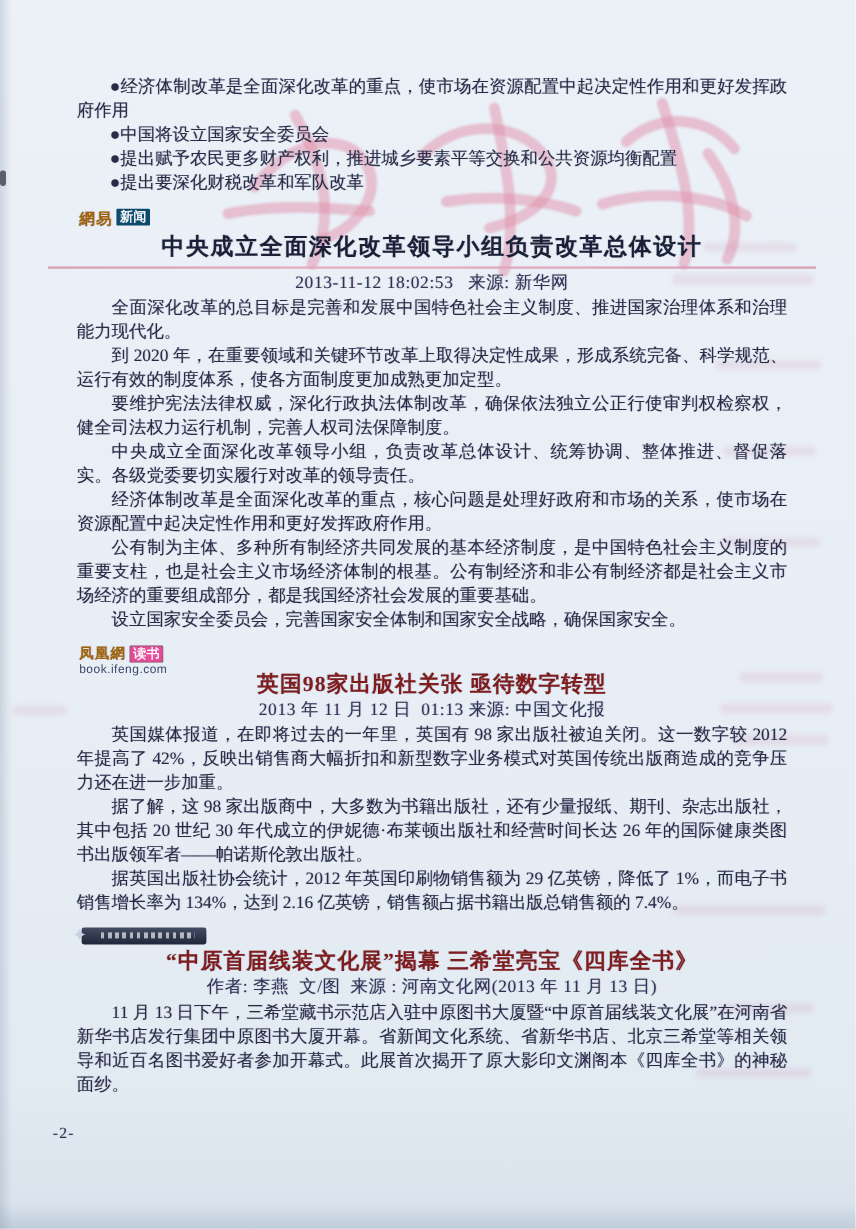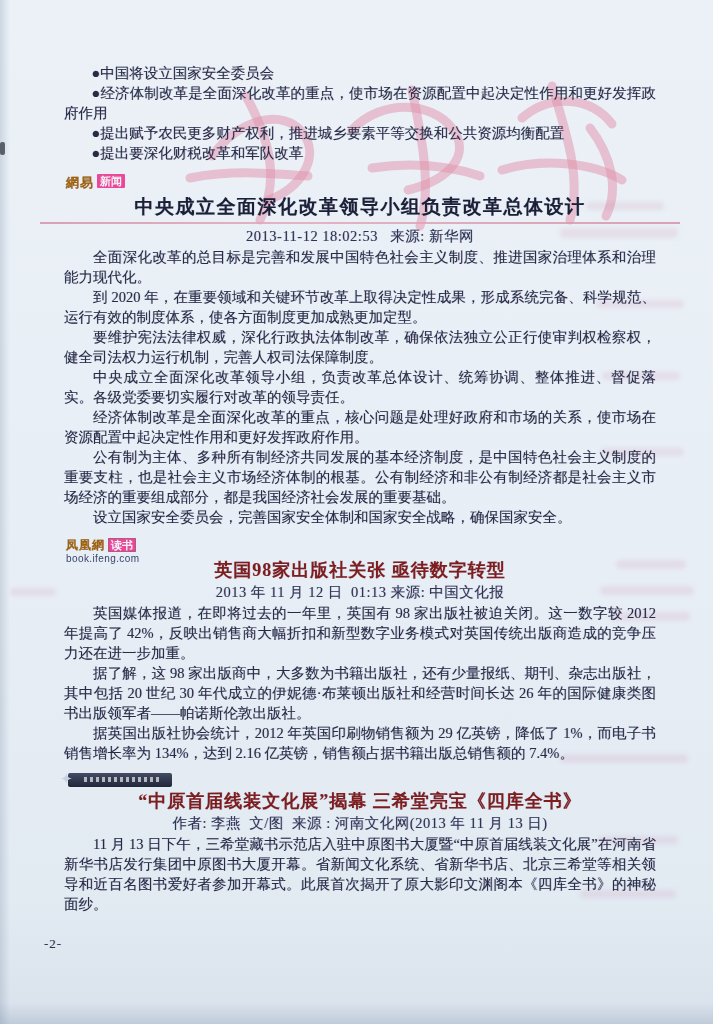--- a/index.html
+++ b/index.html
@@ -12,21 +12,21 @@
   .page{position:absolute;inset:0;}
   
   .ink{text-shadow:.6px 0 .6px rgba(150,60,160,.25),-.6px 0 .6px rgba(40,130,120,.22);}
   .content{position:absolute;left:64px;top:63px;width:592px;}
   .bullet,.para{font-size:14.5px;line-height:20px;text-align:justify;margin:0;}
   .bullet{text-indent:1.9em;}
   .para{text-indent:2em;}
   .section{margin:0;}
   .logo-row{display:flex;align-items:flex-start;margin:11px 0 2px 2px;height:18px;}
   .brand-text{font-weight:bold;font-size:13px;color:#a16207;letter-spacing:1px;}
-  .brand-tag{display:inline-block;background:#ec4899;color:#f2f4f8;font-size:11px;line-height:14px;
+  .brand-tag{display:inline-block;background:#0c4a6e;color:#f2f4f8;font-size:11px;line-height:14px;
     padding:0 3px;margin-left:3px;border-radius:1px;font-weight:bold;}
   .phoenix{display:inline-block;line-height:11px;}
   .phoenix .brand-text{font-size:12px;}
   .phoenix .brand-tag{background:#ec4899;box-shadow:inset 0 0 2px #2f7a4d;}
   .logo-sub{display:block;font-size:10px;color:#39466a;letter-spacing:.4px;margin-top:1px;
     font-family:"Liberation Sans","DejaVu Sans",sans-serif;}
   .banner-logo{position:relative;width:104px;height:14px;margin:10px 0 2px 4px;
     background:linear-gradient(180deg,#434c63,#20263a);border-radius:2px;}
   .banner-logo .burst{position:absolute;left:-8px;top:-3px;color:#c6d2e2;font-size:15px;}
   .banner-logo .fake-text{position:absolute;left:16px;top:4px;width:78px;height:5px;opacity:.75;
@@ -83,22 +83,22 @@
   <div class="bleed" style="left:560px;top:754px;width:128px;height:9px;"></div>
   <div class="bleed" style="left:598px;top:836px;width:80px;height:8px;"></div>
   <div class="bleed" style="left:580px;top:890px;width:96px;height:8px;"></div>
 
   <div class="left-band"></div>
   <div class="edge-mark"></div>
 
   <div class="content">
 
     <div class="section">
+      <p class="bullet ink">●经济体制改革是全面深化改革的重点，使市场在资源配置中起决定性作用和更好发挥政府作用</p>
       <p class="bullet ink">●中国将设立国家安全委员会</p>
-      <p class="bullet ink">●经济体制改革是全面深化改革的重点，使市场在资源配置中起决定性作用和更好发挥政府作用</p>
       <p class="bullet ink">●提出赋予农民更多财产权利，推进城乡要素平等交换和公共资源均衡配置</p>
       <p class="bullet ink">●提出要深化财税改革和军队改革</p>
     </div>
 
     <div class="section">
       <div class="logo-row">
         <span class="brand-text ink">網易</span>
         <span class="brand-tag">新闻</span>
       </div>
       <h1 class="headline-1 ink">中央成立全面深化改革领导小组负责改革总体设计</h1>

